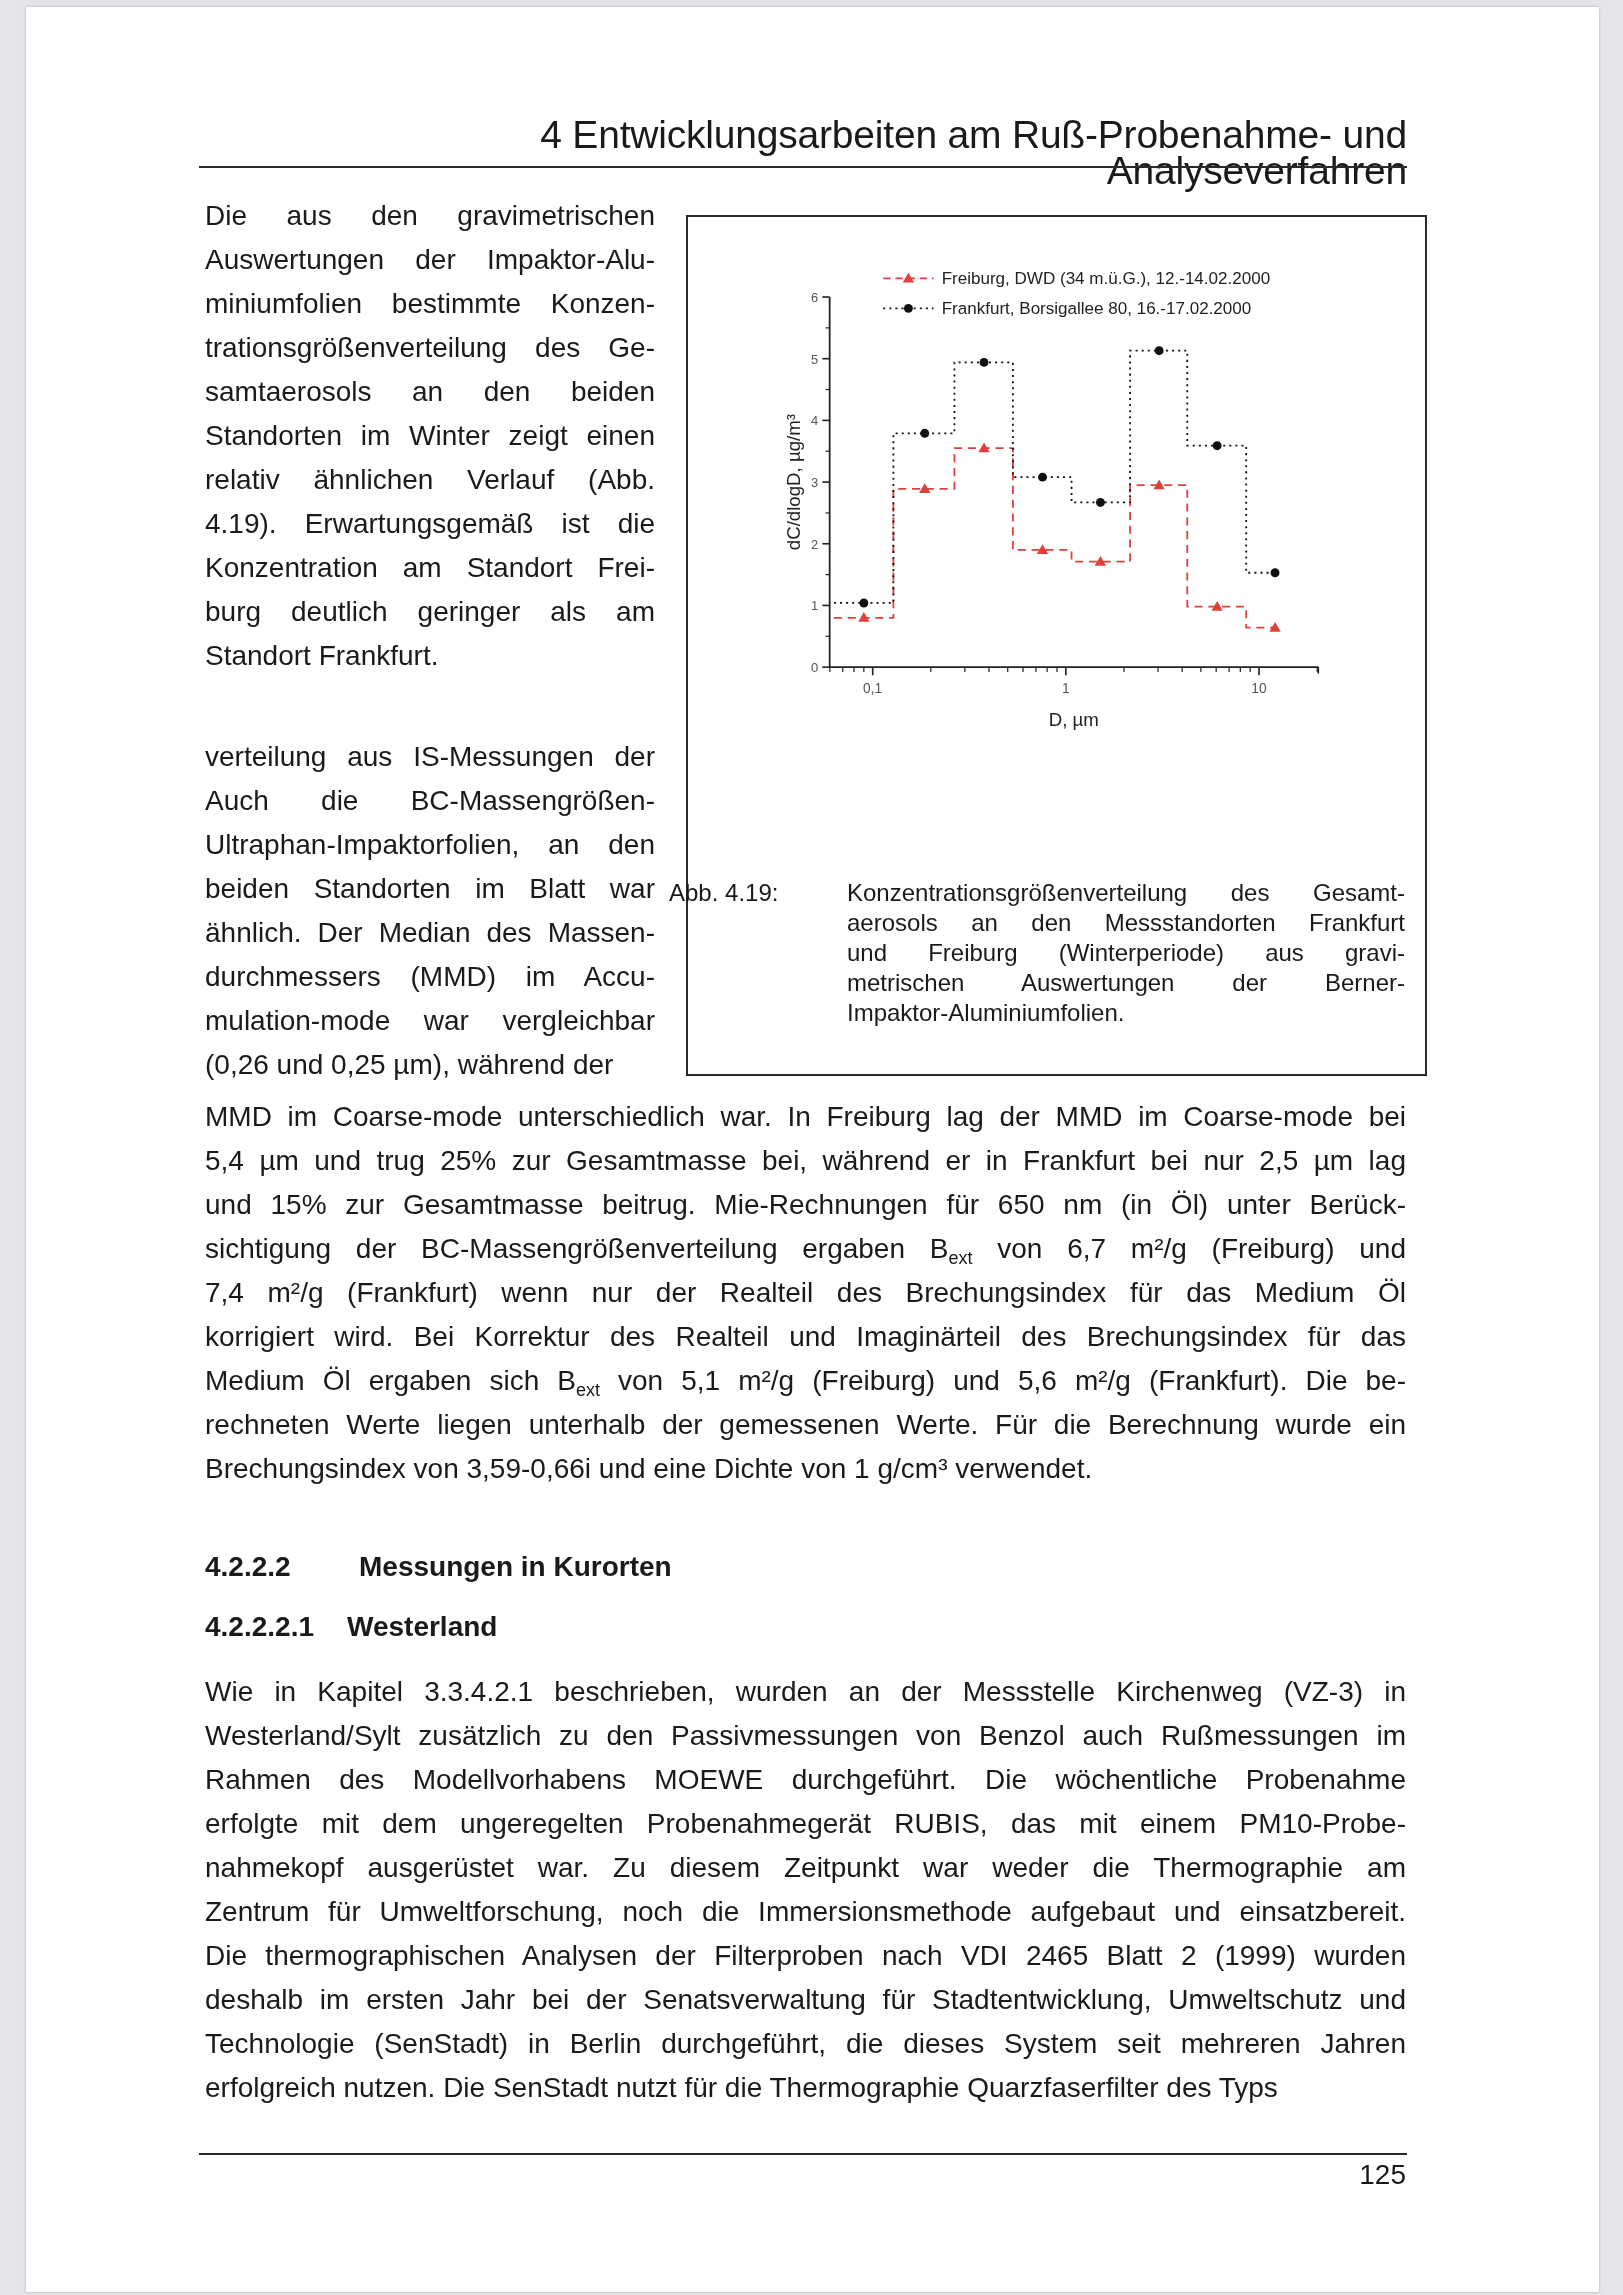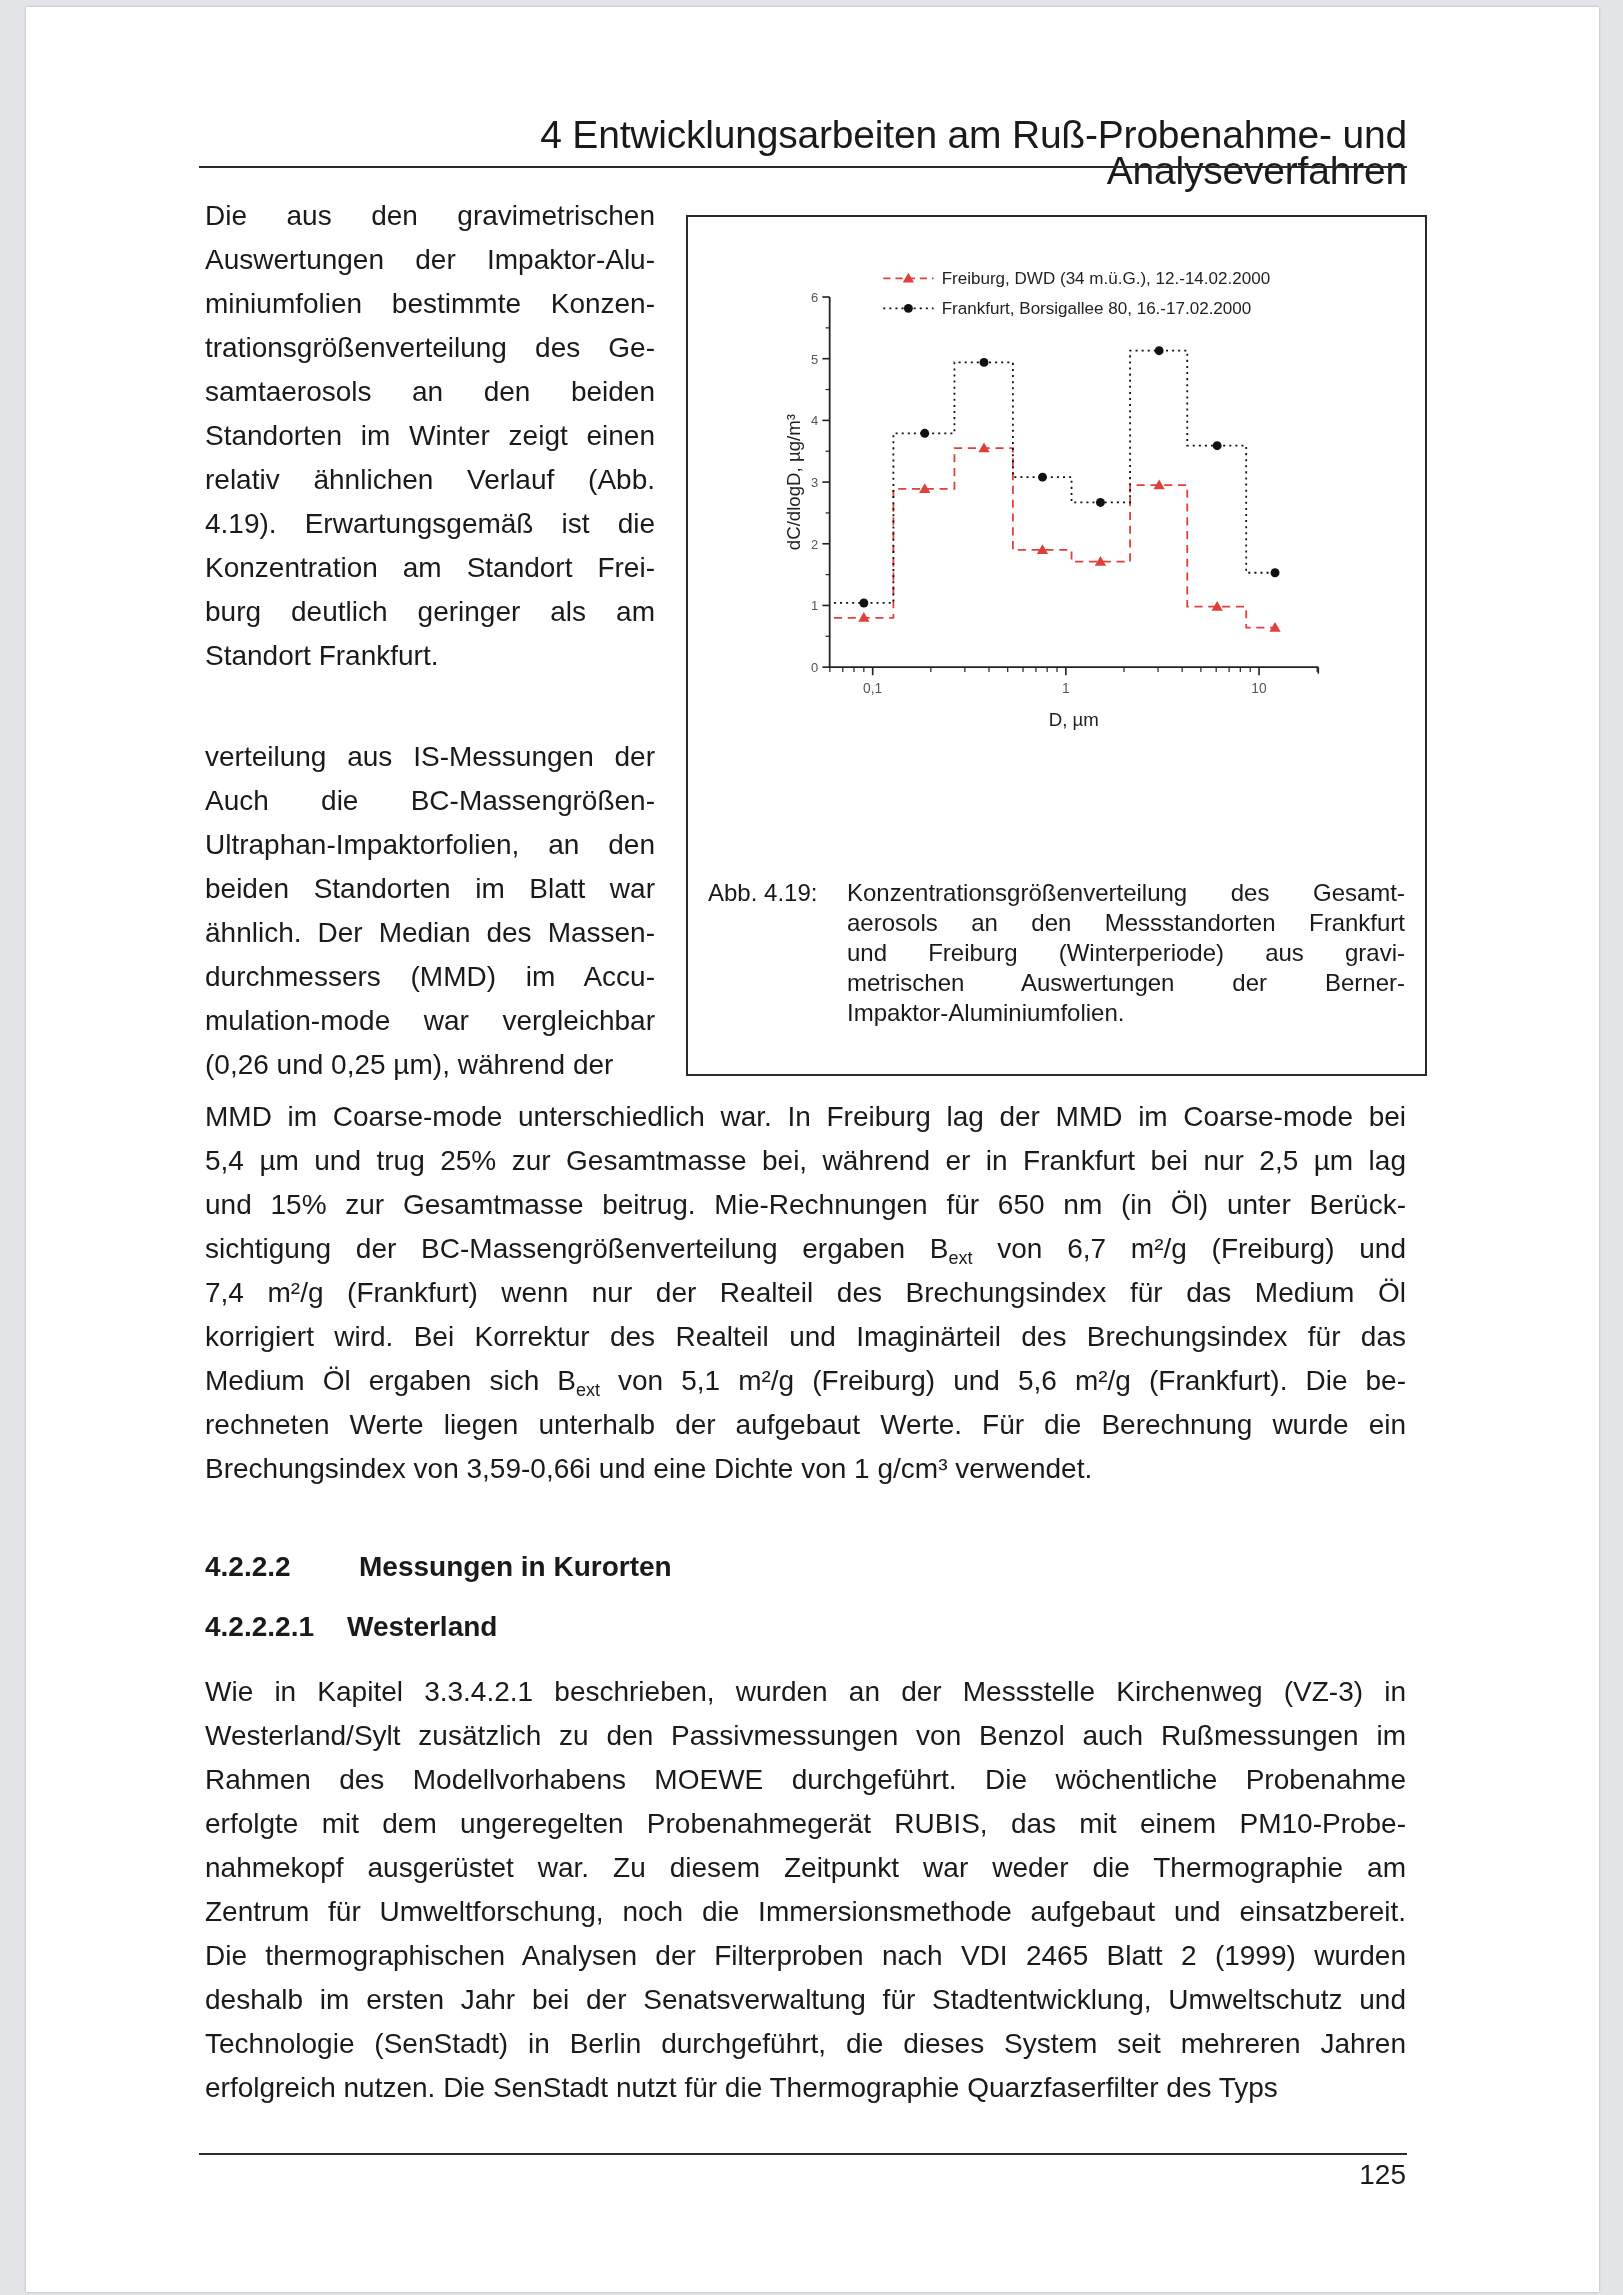--- a/index.html
+++ b/index.html
@@ -24,21 +24,21 @@
   .para1 { top:194px; }
   .para2 { top:735px; }
   .para3 { top:1095px; }
   .jl { display:block; text-align:justify; text-align-last:justify; white-space:nowrap; }
   .jl.last { text-align-last:left; }
   .figbox {
     left:686px; top:215px; width:737px; height:857px;
     border:2.4px solid #2a2a2a; background:#fff;
   }
   .caption { font-size:24px; line-height:30px; }
-  .cap-label { left:708px; top:878px; }
+  .cap-label { left:669px; top:878px; }
   .cap-text { left:847px; top:878px; width:558px; }
   .cap-text .jl { text-align:justify; }
   .h-sec { left:205px; top:1551px; font-size:28px; font-weight:bold; }
   .h-sec .num { display:inline-block; width:154px; }
   .h-sub { left:205px; top:1611px; font-size:28px;font-weight:bold; }
   .h-sub .num { display:inline-block; width:142px; }
   .para4 { top:1670px; }
   .pagenum { left:1331px; top:2159px; width:75px; text-align:right; font-size:28px; }
   sub { font-size:18px; vertical-align:-5.7px; line-height:0; }
   svg text { font-family:"Liberation Sans", sans-serif; }
@@ -166,21 +166,21 @@
   </div>
 
 <div class="abs body-text full para3" id="p3">
     <span class="jl">MMD im Coarse-mode unterschiedlich war. In Freiburg lag der MMD im Coarse-mode bei</span>
     <span class="jl">5,4 µm und trug 25% zur Gesamtmasse bei, während er in Frankfurt bei nur 2,5 µm lag</span>
     <span class="jl">und 15% zur Gesamtmasse beitrug. Mie-Rechnungen für 650 nm (in Öl) unter Berück-</span>
     <span class="jl"><span>sichtigung der BC-Massengrößenverteilung ergaben B</span><sub>ext</sub><span> von 6,7 m²/g (Freiburg) und</span></span>
     <span class="jl">7,4 m²/g (Frankfurt) wenn nur der Realteil des Brechungsindex für das Medium Öl</span>
     <span class="jl">korrigiert wird. Bei Korrektur des Realteil und Imaginärteil des Brechungsindex für das</span>
     <span class="jl"><span>Medium Öl ergaben sich B</span><sub>ext</sub><span> von 5,1 m²/g (Freiburg) und 5,6 m²/g (Frankfurt). Die be-</span></span>
-    <span class="jl">rechneten Werte liegen unterhalb der aufgebaut Werte. Für die Berechnung wurde ein</span>
+    <span class="jl">rechneten Werte liegen unterhalb der gemessenen Werte. Für die Berechnung wurde ein</span>
     <span class="jl last">Brechungsindex von 3,59-0,66i und eine Dichte von 1 g/cm³ verwendet.</span>
   </div>
 
 <div class="abs h-sec">
   <span class="num">4.2.2.2</span><span>Messungen in Kurorten</span>
 </div>
 <div class="abs h-sub">
   <span class="num">4.2.2.2.1</span><span>Westerland</span>
 </div>
 

